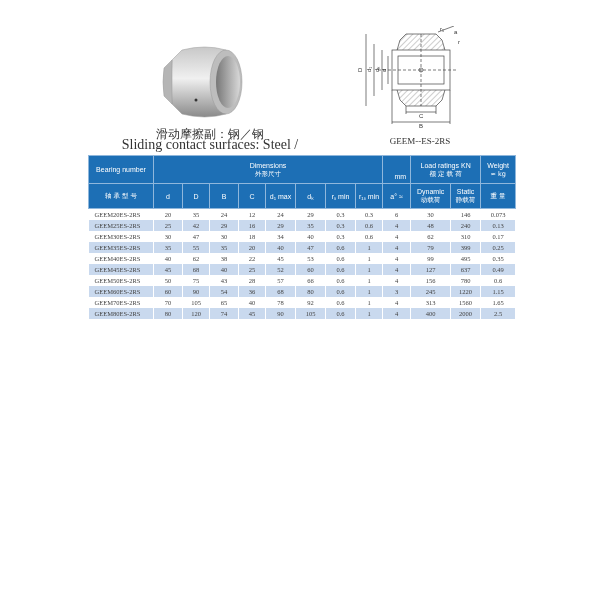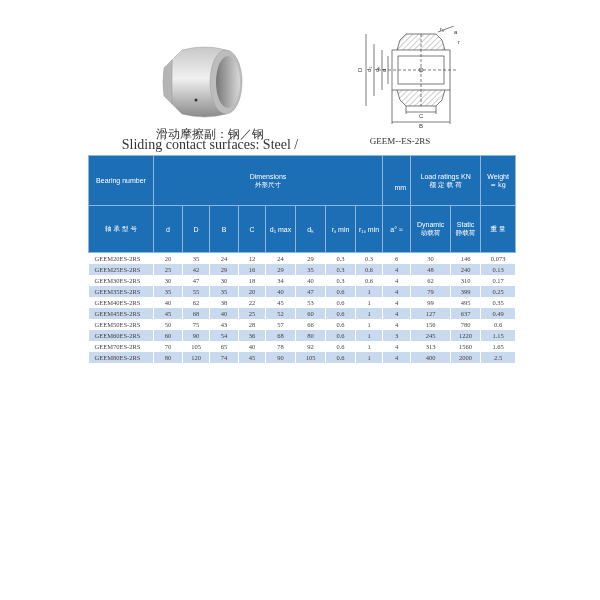--- a/index.html
+++ b/index.html
@@ -1,23 +1,23 @@
 <!DOCTYPE html>
 <html><head>
 <meta charset="utf-8">
 <style>
   html, body { margin: 0; padding: 0; }
   body { width: 600px; height: 600px; background: #ffffff; position: relative; overflow: hidden; font-family: "Liberation Serif", serif; }
   .product { position: absolute; left: 160px; top: 42px; width: 90px; height: 80px; }
   .caption-cn { position: absolute; left: 130px; top: 126px; width: 160px; text-align: center; font-size: 12px; color: #333; font-family: "DejaVu Sans", sans-serif; }
   .caption-en { position: absolute; left: 110px; top: 137px; width: 200px; text-align: center; font-size: 14px; color: #333; }
   .diagram { position: absolute; left: 358px; top: 26px; width: 118px; height: 102px; }
-  .diagram-label { position: absolute; left: 360px; top: 136px; width: 80px; text-align: center; font-size: 9px; color: #333; }
+  .diagram-label { position: absolute; left: 380px; top: 136px; width: 80px; text-align: center; font-size: 9px; color: #333; }
   table.spec { position: absolute; left: 88px; top: 155px; width: 427px; border-collapse: collapse; table-layout: fixed; }
-  table.spec th { background: #1d6fb5; color: #ffffff; font-family: "Liberation Sans", sans-serif; font-weight: normal; font-size: 7px; line-height: 9px; border: 1px solid #8fb7dc; padding: 13px 1px; text-align: center; vertical-align: middle; }
+  table.spec th { background: #1d6fb5; color: #ffffff; font-family: "Liberation Sans", sans-serif; font-weight: normal; font-size: 7px; line-height: 9px; border: 1px solid #8fb7dc; padding: 2px 1px; text-align: center; vertical-align: middle; }
   table.spec th .cn { display: block; font-family: "DejaVu Sans", sans-serif; font-size: 6.5px; }
   table.spec th.right { text-align: right; padding-right: 4px; vertical-align: bottom; }
   table.spec tr.h1 th { height: 23px; }
   table.spec tr.h2 th { height: 20px; }
   table.spec td { font-size: 6.5px; color: #444; text-align: center; height: 11px; padding: 0; border-right: 1px solid #ffffff; line-height: 11px; }
   table.spec td.name { text-align: left; padding-left: 6px; }
   table.spec tr.alt td { background: #c9d9ee; }
   table.spec tr.plain td { background: #ffffff; }
 </style>
 </head>

